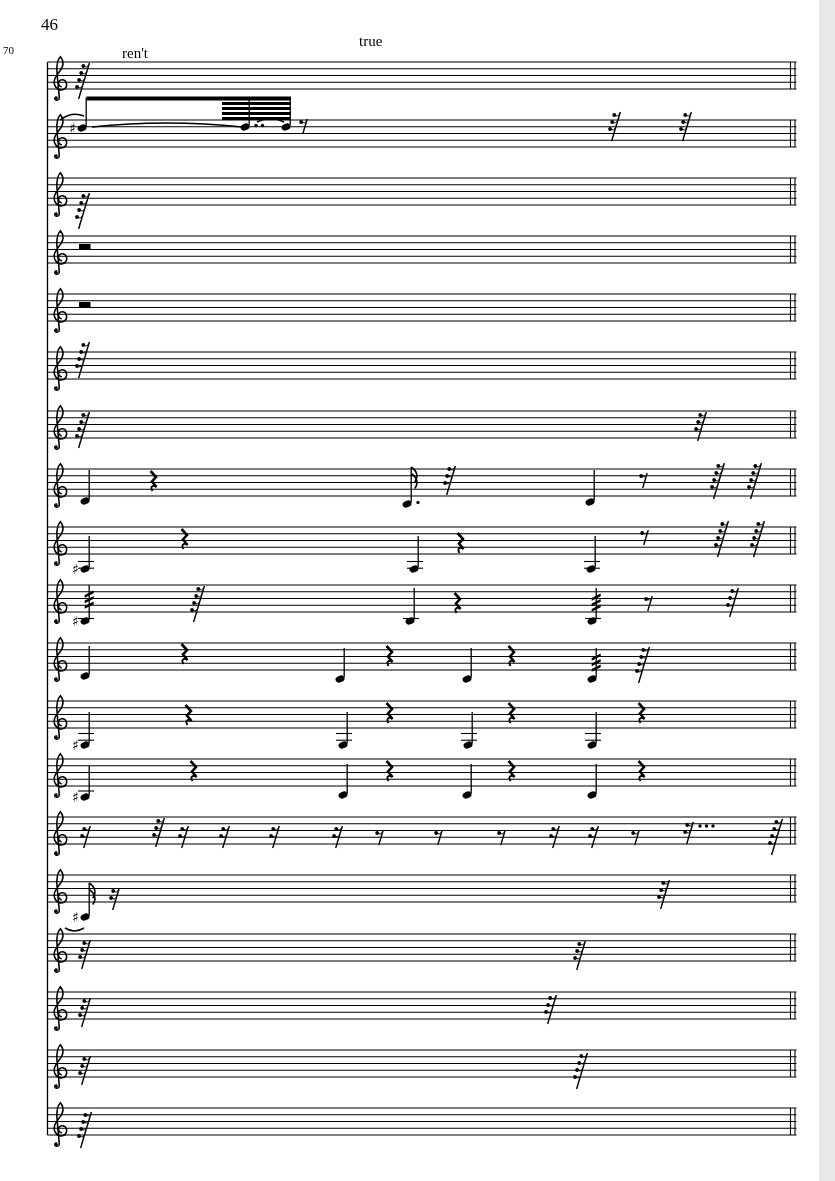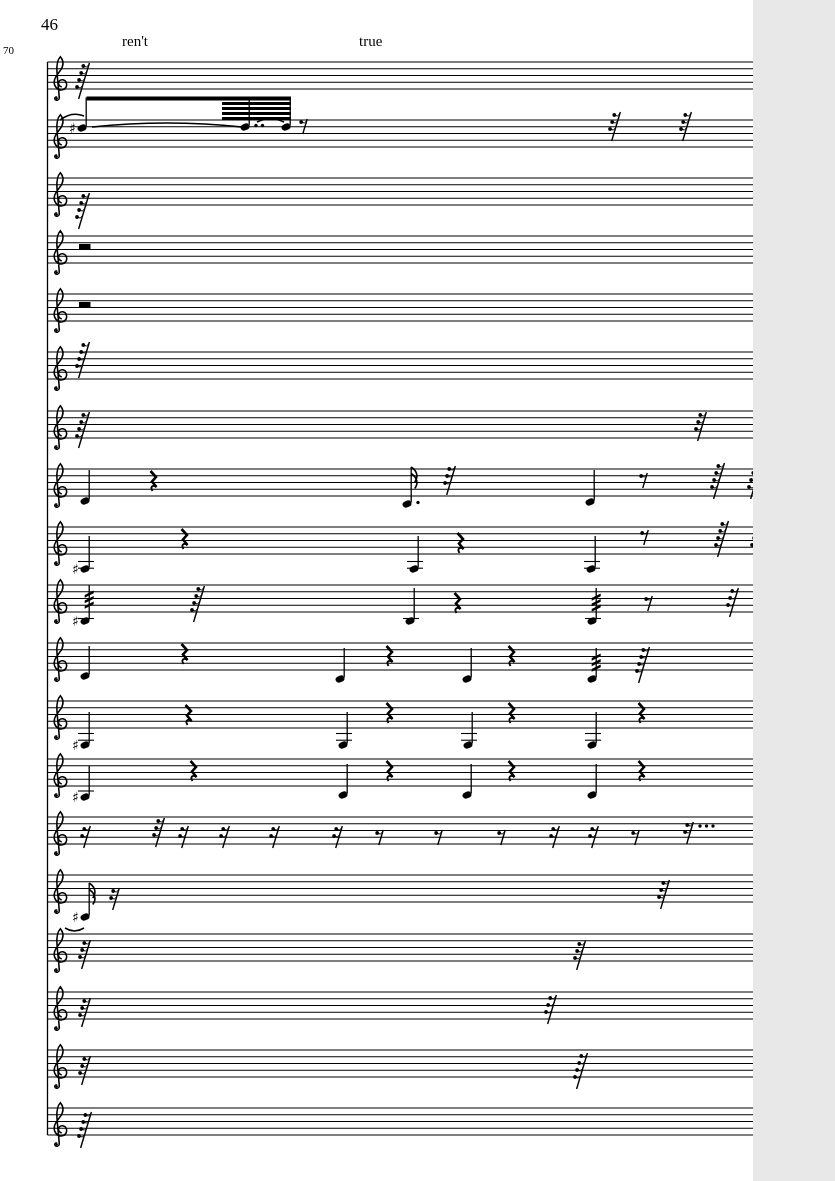--- a/index.html
+++ b/index.html
@@ -1,21 +1,21 @@
 <!DOCTYPE html>
 <html><head>
 <meta charset="utf-8">
 <style>
   html,body{margin:0;padding:0;background:#e8e8e8;}
-  .page{position:relative;width:753px;height:1181px;background:#ffffff;overflow:hidden;
+  .page{position:relative;width:819px;height:1181px;background:#ffffff;overflow:hidden;
         font-family:"Liberation Serif", serif;color:#000;text-decoration:underline;}
   .pg-num{position:absolute;left:41px;top:15px;font-size:17px;}
   .ms-num{position:absolute;left:3px;top:44px;font-size:11px;}
   .lyric{position:absolute;top:33px;font-size:15px;}
-  .lyric-1{left:122px;}
+  .lyric-1{left:122px;margin-top:12px;}
   .lyric-2{left:350px;margin-left:9px;}
   svg{position:absolute;left:0;top:0;}
 </style>
 </head>
 <body>
 
 <div class="page">
   <div class="pg-num">46</div>
   <div class="ms-num">70</div>
   <div class="lyric lyric-1">ren't</div>

